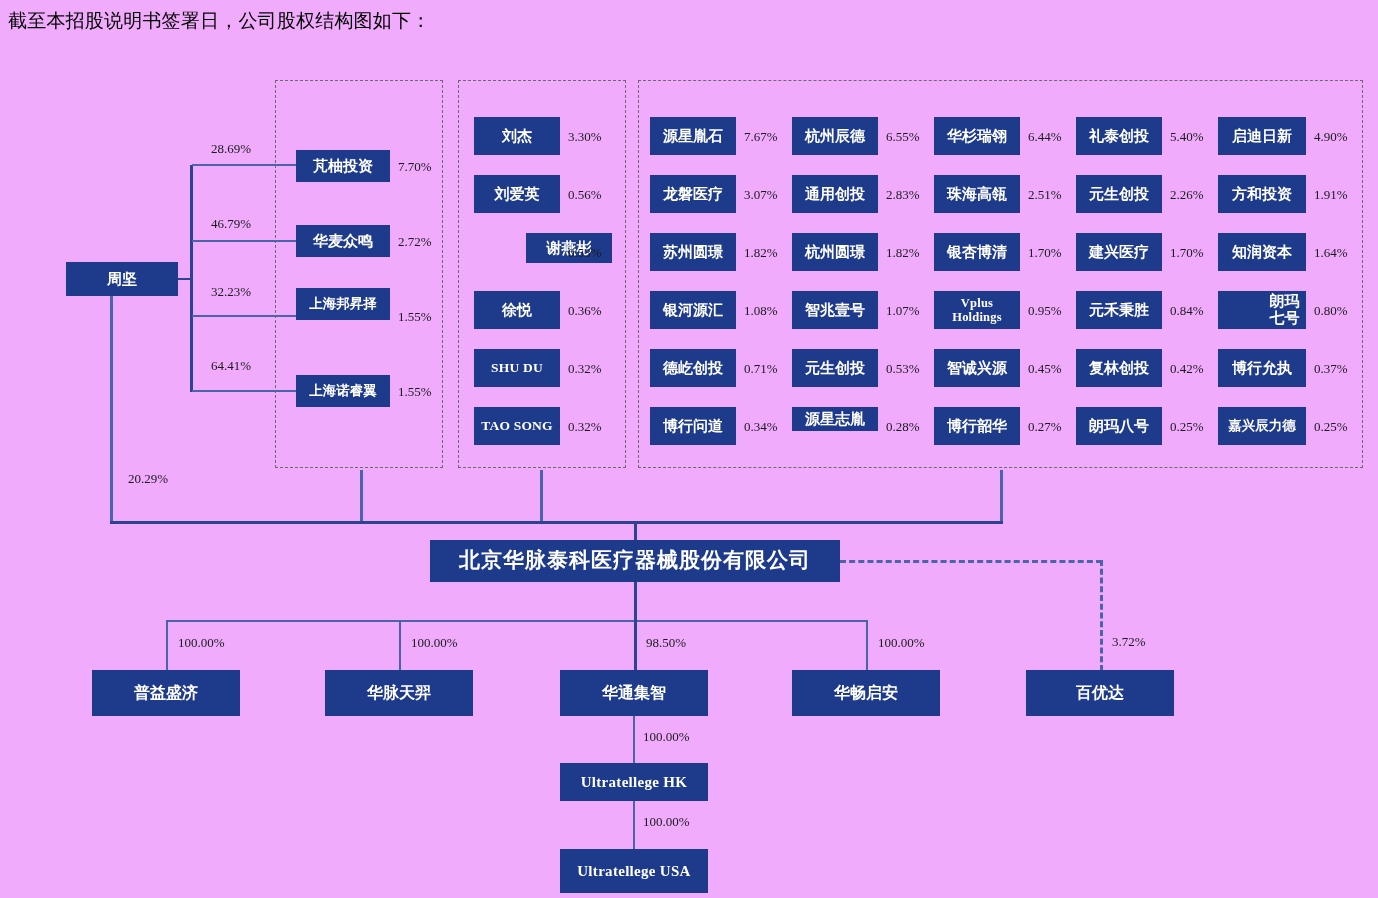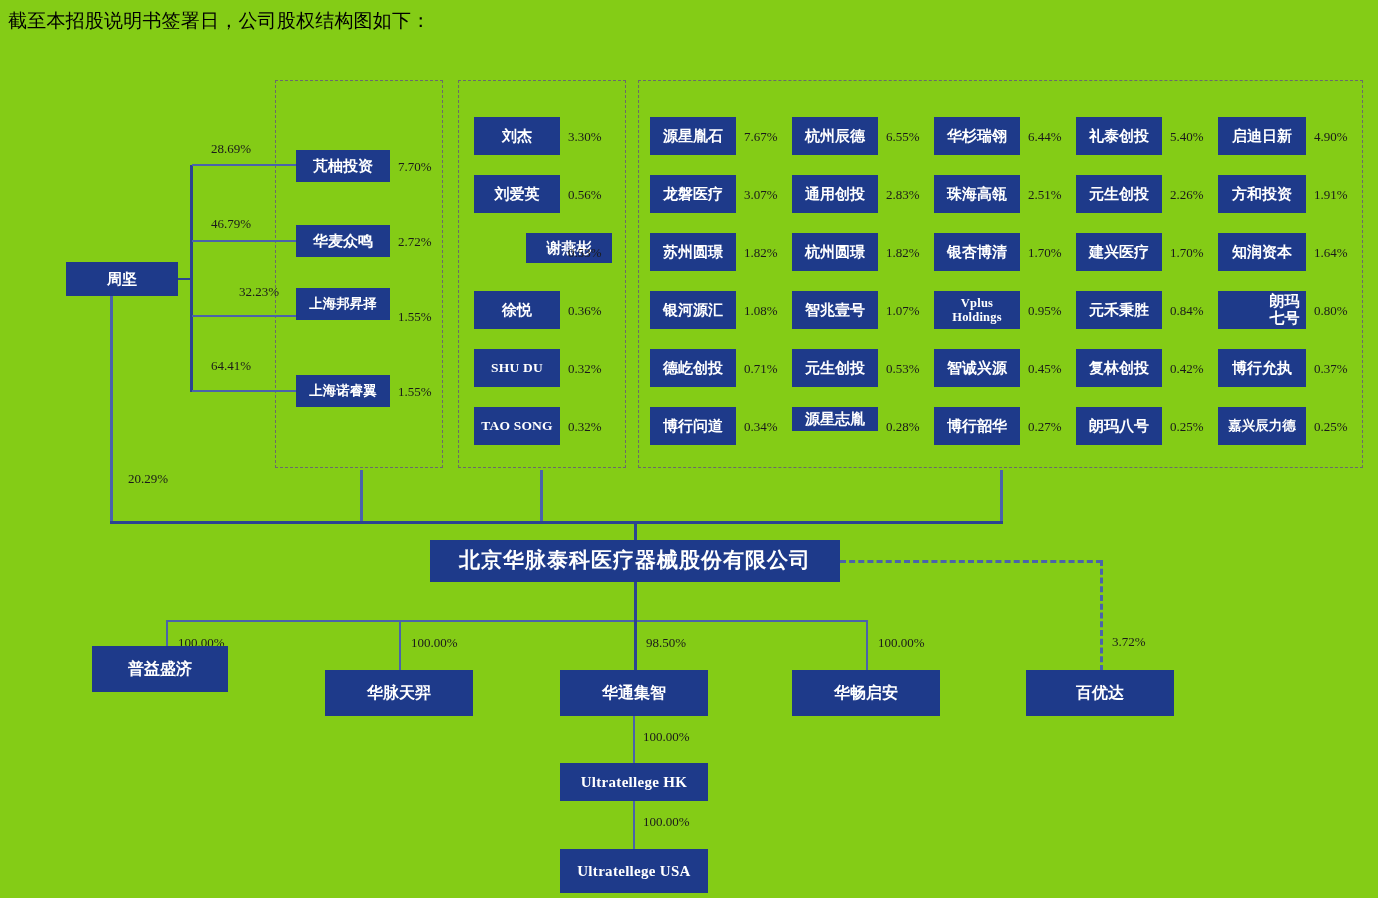--- a/index.html
+++ b/index.html
@@ -4,21 +4,21 @@
 <style>
   html, body {
     margin: 0;
     padding: 0;
     background: #ffffff;
   }
   #page {
     position: relative;
     width: 1378px;
     height: 898px;
-    background: #84cc16;
+    background: #f0abfc;
     font-family: "Liberation Serif", "DejaVu Serif", serif;
     overflow: hidden;
   }
   .caption {
     position: absolute;
     left: 8px;
     top: 8px;
     font-size: 19px;
     color: #000000;
     letter-spacing: 0.2px;
@@ -110,21 +110,21 @@
   </div>
   <div class="nbox small" style="left:296px; top:288px; width:94px; height:32px;">
     <span>上海邦昇择</span>
   </div>
   <div class="nbox small" style="left:296px; top:375px; width:94px; height:32px;">
     <span>上海诺睿翼</span>
   </div>
 
   <div class="pct" style="left:211px; top:141px;">28.69%</div>
   <div class="pct" style="left:211px; top:216px;">46.79%</div>
-  <div class="pct" style="left:211px; top:284px;margin-left:28px;">32.23%</div>
+  <div class="pct" style="left:211px; top:284px;">32.23%</div>
   <div class="pct" style="left:211px; top:358px;">64.41%</div>
 
   <div class="pct" style="left:398px; top:159px;">7.70%</div>
   <div class="pct" style="left:398px; top:234px;">2.72%</div>
   <div class="pct" style="left:398px; top:309px;">1.55%</div>
   <div class="pct" style="left:398px; top:384px;">1.55%</div>
 
   <div class="nbox" style="left:474px; top:117px; width:86px; height:38px;">
     <span>刘杰</span>
   </div>
@@ -308,21 +308,21 @@
   <div class="ln v" style="left:166px; top:620px; height:50px;"></div>
   <div class="ln v" style="left:399px; top:620px; height:50px;"></div>
   <div class="ln v" style="left:634px; top:620px; height:50px; background:#2c4490; width:3px;"></div>
   <div class="ln v" style="left:866px; top:620px; height:50px;"></div>
 
   <div class="pct" style="left:178px; top:635px;">100.00%</div>
   <div class="pct" style="left:411px; top:635px;">100.00%</div>
   <div class="pct" style="left:646px; top:635px;">98.50%</div>
   <div class="pct" style="left:878px; top:635px;">100.00%</div>
 
-  <div class="nbox sub" style="left:92px; top:646px; width:136px; height:46px;">
+  <div class="nbox sub" style="left:92px; top:670px; width:148px; height:46px;">
     <span>普益盛济</span>
   </div>
   <div class="nbox sub" style="left:325px; top:670px; width:148px; height:46px;">
     <span>华脉天羿</span>
   </div>
   <div class="nbox sub" style="left:560px; top:670px; width:148px; height:46px;">
     <span>华通集智</span>
   </div>
   <div class="nbox sub" style="left:792px; top:670px; width:148px; height:46px;">
     <span>华畅启安</span>

